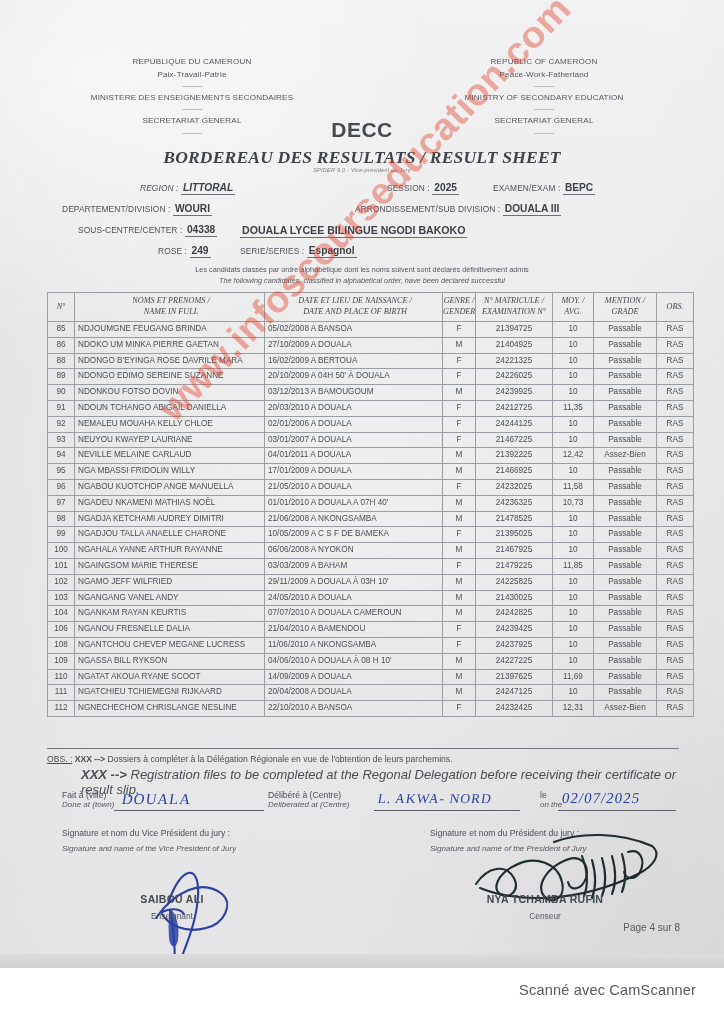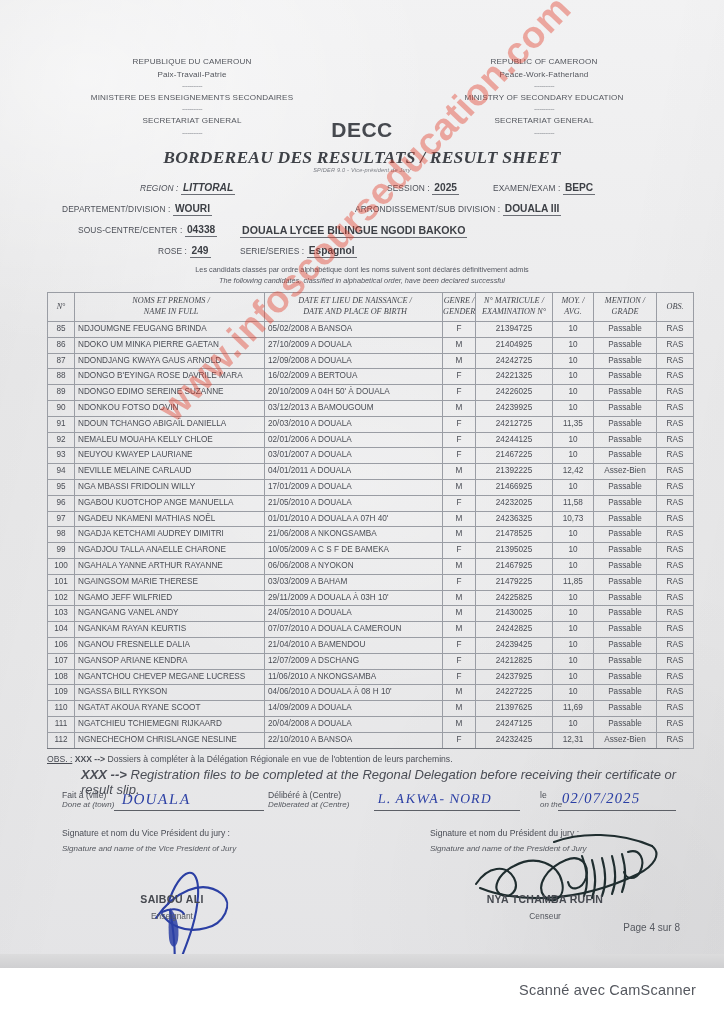--- a/index.html
+++ b/index.html
@@ -391,30 +391,20 @@
           <td class="c-num">86</td>
           <td class="c-name">NDOKO UM MINKA PIERRE GAETAN</td>
           <td class="c-birth">27/10/2009 A DOUALA</td>
           <td class="c-gender">M</td>
           <td class="c-matric">21404925</td>
           <td class="c-avg">10</td>
           <td class="c-grade">Passable</td>
           <td class="c-obs">RAS</td>
         </tr>
         <tr>
-          <td class="c-num">87</td>
-          <td class="c-name">NDONDJANG KWAYA GAUS ARNOLD</td>
-          <td class="c-birth">12/09/2008 A DOUALA</td>
-          <td class="c-gender">M</td>
-          <td class="c-matric">24242725</td>
-          <td class="c-avg">10</td>
-          <td class="c-grade">Passable</td>
-          <td class="c-obs">RAS</td>
-        </tr>
-        <tr>
           <td class="c-num">88</td>
           <td class="c-name">NDONGO B'EYINGA ROSE DAVRILE MARA</td>
           <td class="c-birth">16/02/2009 A BERTOUA</td>
           <td class="c-gender">F</td>
           <td class="c-matric">24221325</td>
           <td class="c-avg">10</td>
           <td class="c-grade">Passable</td>
           <td class="c-obs">RAS</td>
         </tr>
         <tr>
@@ -576,30 +566,20 @@
           <td class="c-avg">10</td>
           <td class="c-grade">Passable</td>
           <td class="c-obs">RAS</td>
         </tr>
         <tr>
           <td class="c-num">106</td>
           <td class="c-name">NGANOU FRESNELLE DALIA</td>
           <td class="c-birth">21/04/2010 A BAMENDOU</td>
           <td class="c-gender">F</td>
           <td class="c-matric">24239425</td>
-          <td class="c-avg">10</td>
-          <td class="c-grade">Passable</td>
-          <td class="c-obs">RAS</td>
-        </tr>
-        <tr>
-          <td class="c-num">107</td>
-          <td class="c-name">NGANSOP ARIANE KENDRA</td>
-          <td class="c-birth">12/07/2009 A DSCHANG</td>
-          <td class="c-gender">F</td>
-          <td class="c-matric">24212825</td>
           <td class="c-avg">10</td>
           <td class="c-grade">Passable</td>
           <td class="c-obs">RAS</td>
         </tr>
         <tr>
           <td class="c-num">108</td>
           <td class="c-name">NGANTCHOU CHEVEP MEGANE LUCRESS</td>
           <td class="c-birth">11/06/2010 A NKONGSAMBA</td>
           <td class="c-gender">F</td>
           <td class="c-matric">24237925</td>

